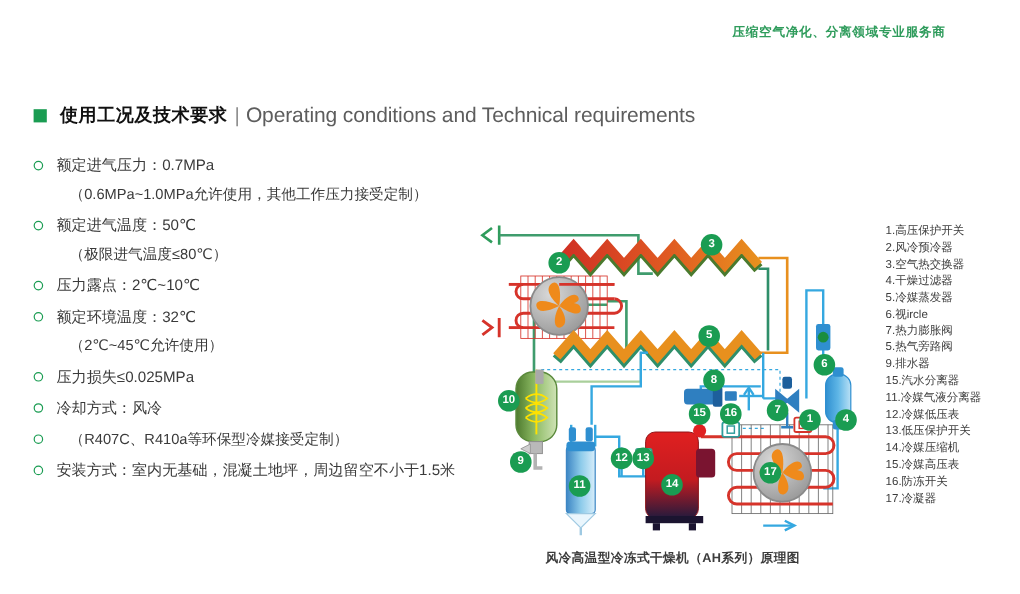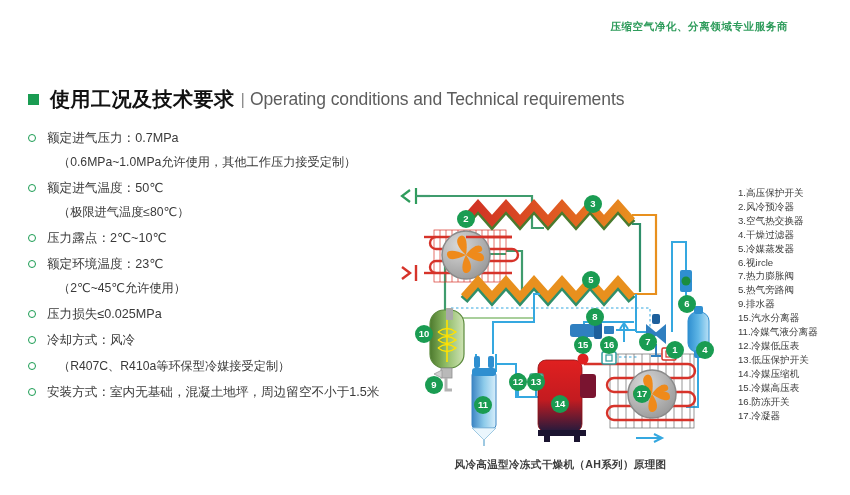--- a/index.html
+++ b/index.html
@@ -38,21 +38,21 @@
     white-space: nowrap;
   }
   .heading-marker {
     width: 11px;
     height: 11px;
     background: #1a9c52;
     margin-right: 11px;
     flex: none;
   }
   .heading-cn {
-    font-size: 20px;
+    font-size: 15px;
     font-weight: bold;
     color: #111;
     letter-spacing: 0.5px;
   }
   .heading-sep {
     font-size: 17px;
     color: #8d8d8d;
     margin: 0 5px 0 6px;
     font-weight: 300;
   }
@@ -156,21 +156,21 @@
       <span class="spec-bullet"></span>
       <div class="spec-main">额定进气温度：50℃</div>
       <div class="spec-sub">（极限进气温度≤80℃）</div>
     </div>
     <div class="spec-item">
       <span class="spec-bullet"></span>
       <div class="spec-main">压力露点：2℃~10℃</div>
     </div>
     <div class="spec-item">
       <span class="spec-bullet"></span>
-      <div class="spec-main">额定环境温度：23℃</div>
+      <div class="spec-main">额定环境温度：32℃</div>
       <div class="spec-sub">（2℃~45℃允许使用）</div>
     </div>
     <div class="spec-item">
       <span class="spec-bullet"></span>
       <div class="spec-main">压力损失≤0.025MPa</div>
     </div>
     <div class="spec-item">
       <span class="spec-bullet"></span>
       <div class="spec-main">冷却方式：风冷</div>
     </div>

